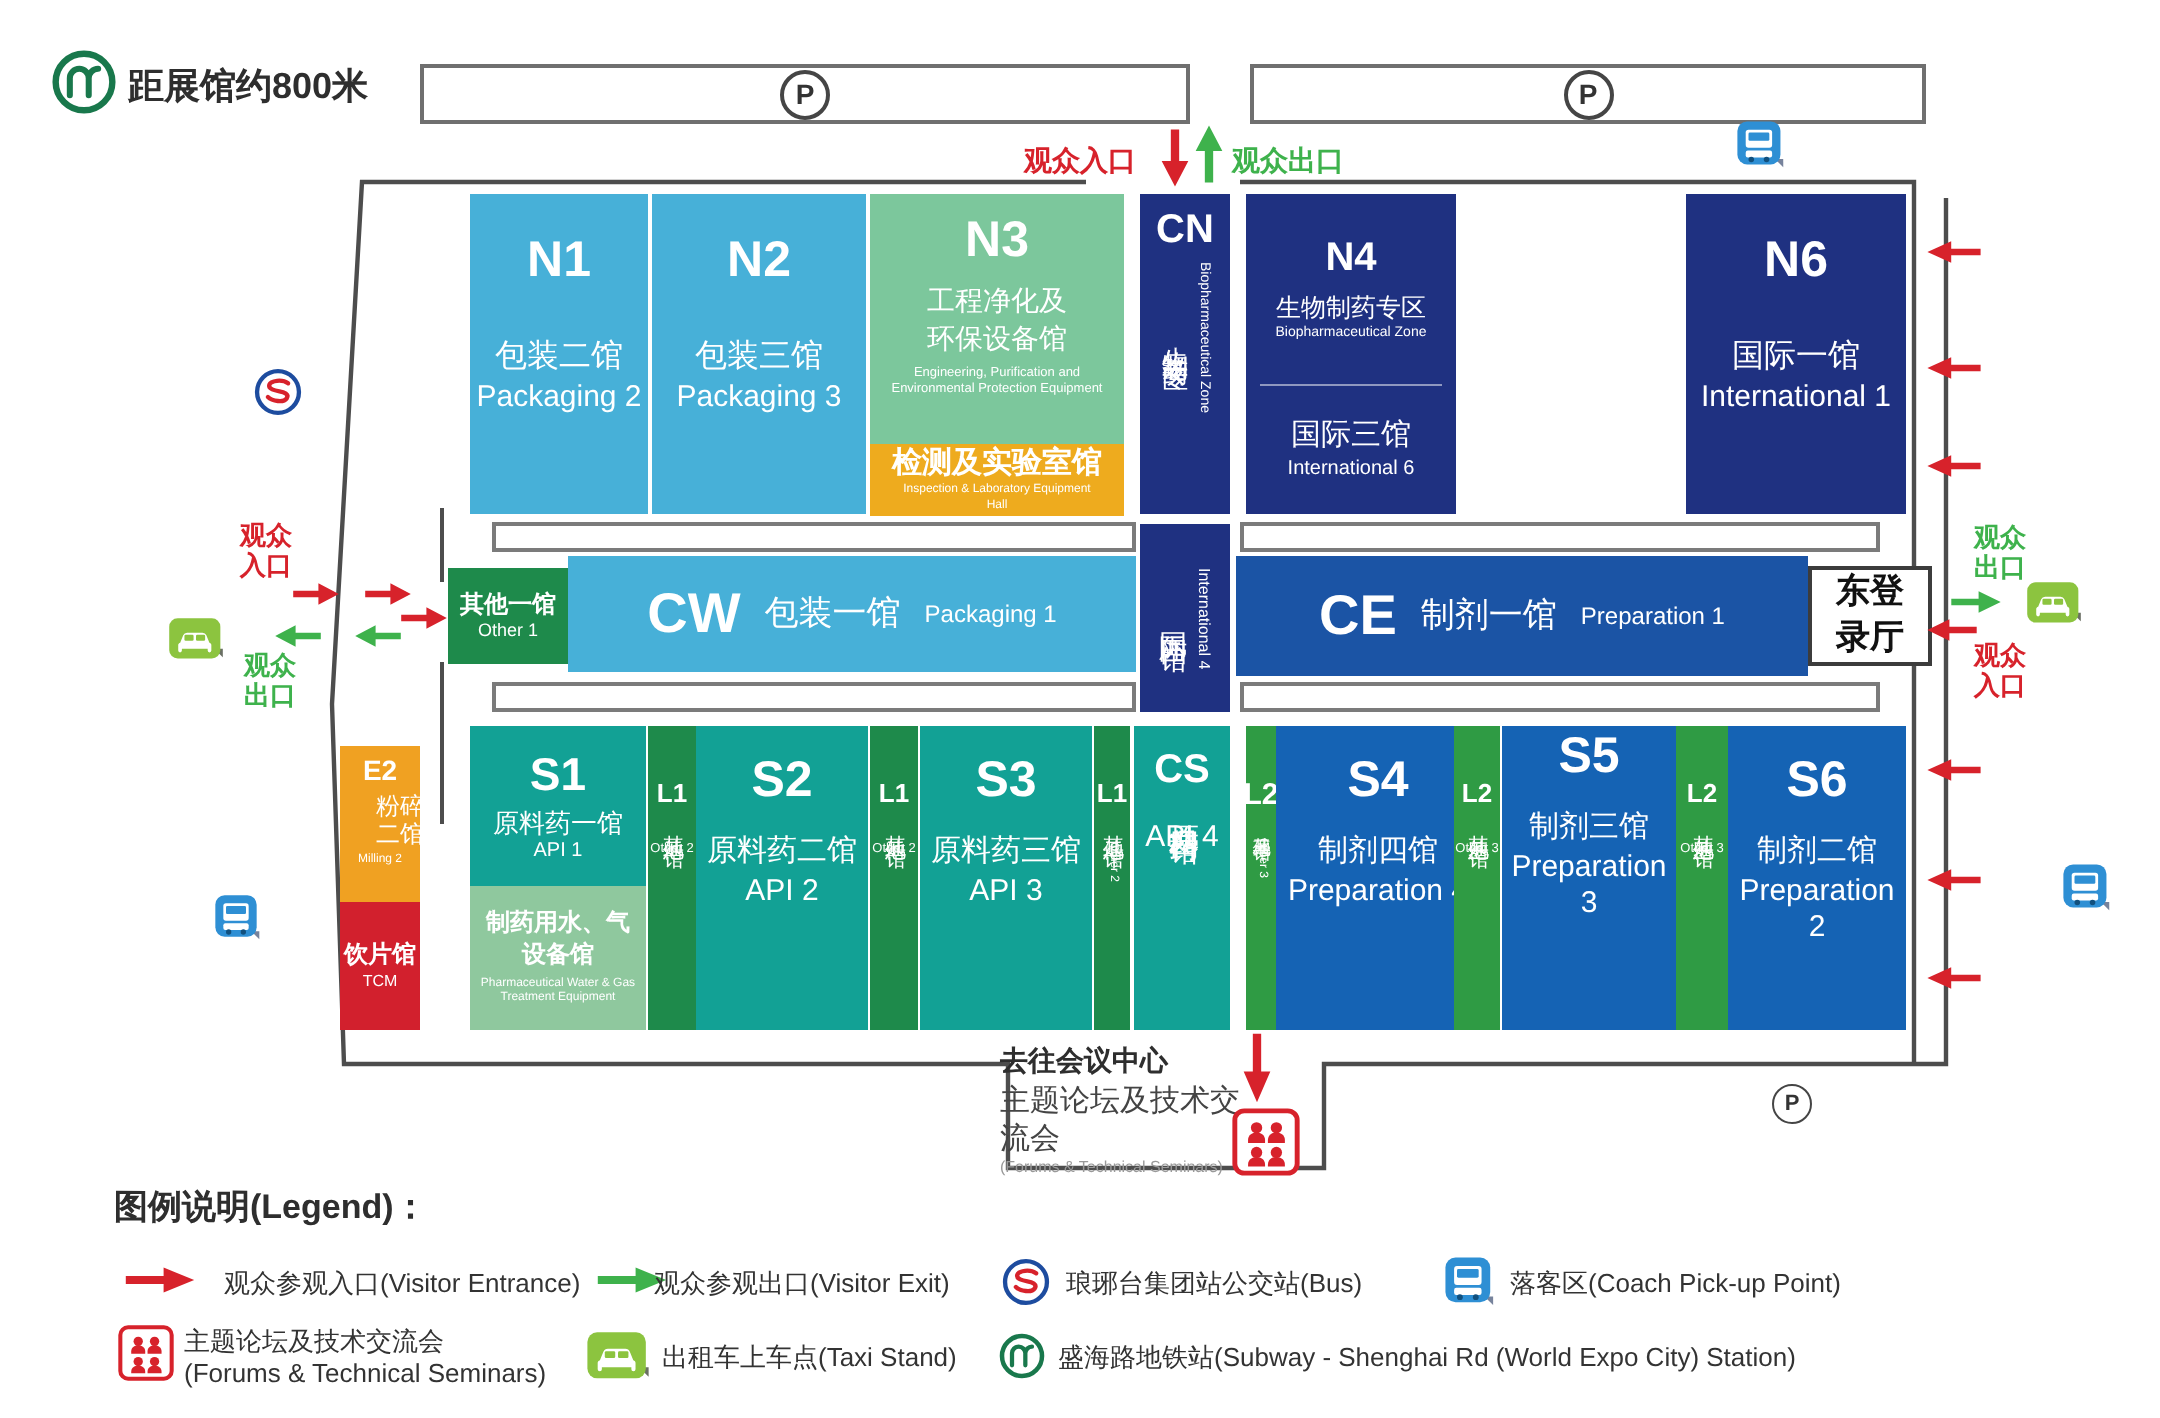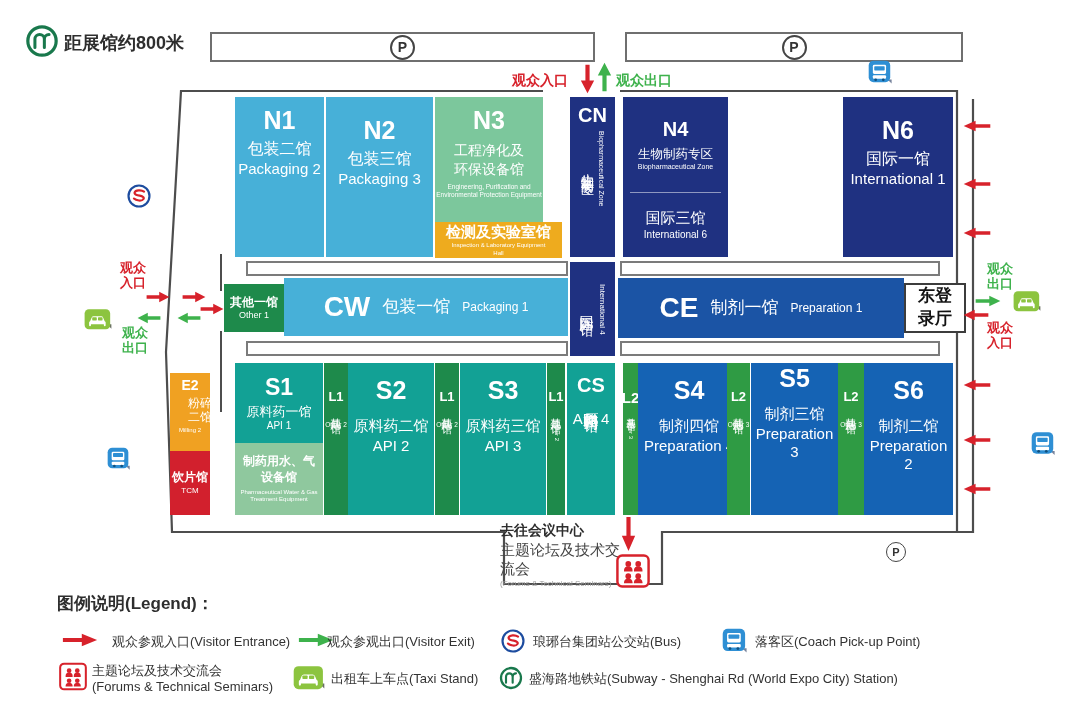--- a/index.html
+++ b/index.html
@@ -10,21 +10,21 @@
         justify-content:center;color:#fff;text-align:center;line-height:1.2;overflow:hidden;}
   .row{flex-direction:row;align-items:center;gap:12px;}
   .top{justify-content:flex-start;}
   .b{font-weight:700;}
   .f6{font-size:6px}.f65{font-size:6.5px}.f7{font-size:7px}.f8{font-size:8px}.f9{font-size:9px}
   .f10{font-size:10px}.f105{font-size:10.5px}.f11{font-size:15px}.f12{font-size:12px}
   .f125{font-size:12.5px}.f13{font-size:13px}.f14{font-size:14px}.f15{font-size:15px}
   .f16{font-size:16px}.f17{font-size:17px}.f18{font-size:18px}.f20{font-size:20px}
   .f23{font-size:23px}.f25{font-size:25px}.f28{font-size:28px}
   .mt1{margin-top:1px}.mt2{margin-top:2px}.mt3{margin-top:3px}.mt4{margin-top:4px}
-  .mt6{margin-top:6px}.mt12{margin-top:12px}.mt16{margin-top:4px}
+  .mt6{margin-top:6px}.mt12{margin-top:12px}.mt16{margin-top:24px}
   .vtext{writing-mode:vertical-rl;text-orientation:upright;letter-spacing:2px;}
   .vlat{writing-mode:vertical-rl;text-orientation:mixed;}
   .vcol{display:flex;flex-direction:row;align-items:center;justify-content:center;gap:2px;}
   .bar{position:absolute;box-sizing:border-box;background:#fff;border:2px solid #7b7b7b;}
   .pbar{position:absolute;box-sizing:border-box;background:#fff;border:2px solid #6f6f6f;
         display:flex;align-items:center;justify-content:center;}
   .pcircle{width:25px;height:25px;border:2px solid #454545;border-radius:50%;display:flex;
            align-items:center;justify-content:center;font-size:14px;font-weight:700;color:#333;
            box-sizing:border-box;background:#fff;}
   .pcircle.small{width:20px;height:20px;border-width:1.5px;font-size:11px;}
@@ -94,31 +94,31 @@
   <div class="hall top" style="left:170px;top:373px;width:40px;height:78px;background:#f0a122;padding-top:4px;">
     <div class="f14 b">E2</div>
     <div class="f12 mt2" style="width:28px;margin-left:20px;">粉碎二馆</div>
     <div class="f6 mt2">Milling 2</div>
   </div>
   <div class="hall" style="left:170px;top:451px;width:40px;height:64px;background:#d2202d;">
     <div class="f12 b">饮片馆</div>
     <div class="f8 mt2">TCM</div>
   </div>
 
-  <div class="hall top" style="left:235px;top:97px;width:89px;height:160px;background:#47b0d8;padding-top:8px;">
+  <div class="hall top" style="left:235px;top:97px;width:89px;height:160px;background:#47b0d8;padding-top:18px;">
     <div class="f25 b">N1</div>
     <div class="f16 mt16">包装二馆</div>
     <div class="f11 mt2">Packaging 2</div>
   </div>
   <div class="hall top" style="left:326px;top:97px;width:107px;height:160px;background:#47b0d8;padding-top:18px;">
     <div class="f25 b">N2</div>
     <div class="f16 mt16">包装三馆</div>
     <div class="f11 mt2">Packaging 3</div>
   </div>
-  <div class="hall top" style="left:435px;top:97px;width:108px;height:125px;background:#7cc79c;padding-top:8px;">
+  <div class="hall top" style="left:435px;top:97px;width:127px;height:125px;background:#7cc79c;padding-top:8px;">
     <div class="f25 b">N3</div>
     <div class="f14 mt6" style="width:80px;line-height:1.35;">工程净化及环保设备馆</div>
     <div class="f65 mt4" style="width:108px;line-height:1.3;">Engineering, Purification and Environmental Protection Equipment</div>
   </div>
   <div class="hall" style="left:435px;top:222px;width:127px;height:36px;background:#eeab1e;">
     <div class="f11 b">检测及实验室馆</div>
     <div class="f6 mt1" style="width:100px;line-height:1.2;">Inspection &amp; Laboratory Equipment Hall</div>
   </div>
 
   <div class="hall top" style="left:570px;top:97px;width:45px;height:160px;background:#1f3181;padding-top:6px;">

